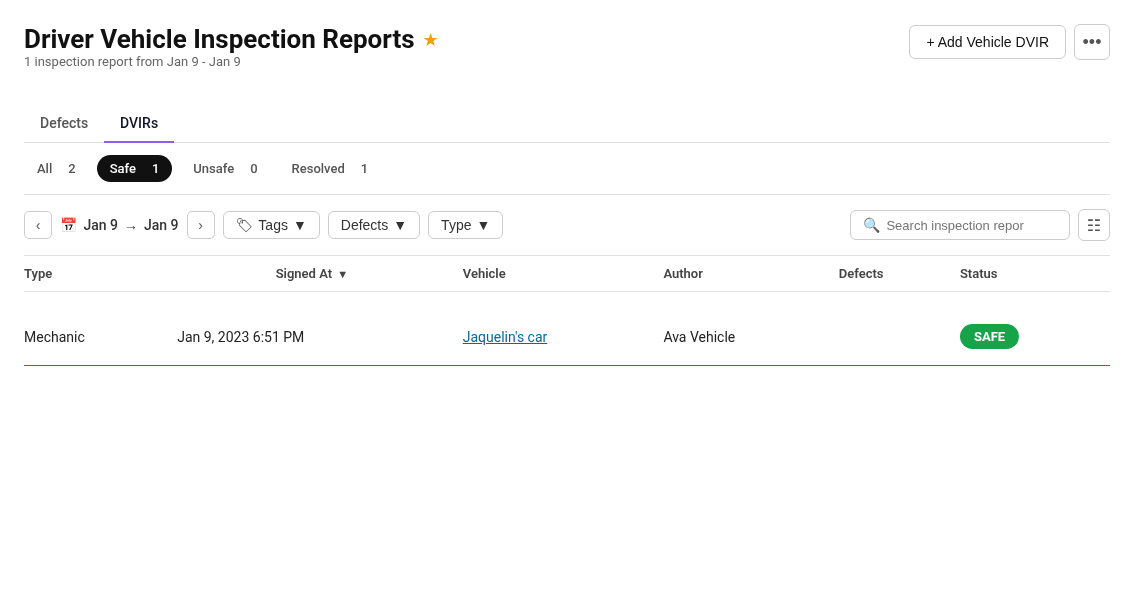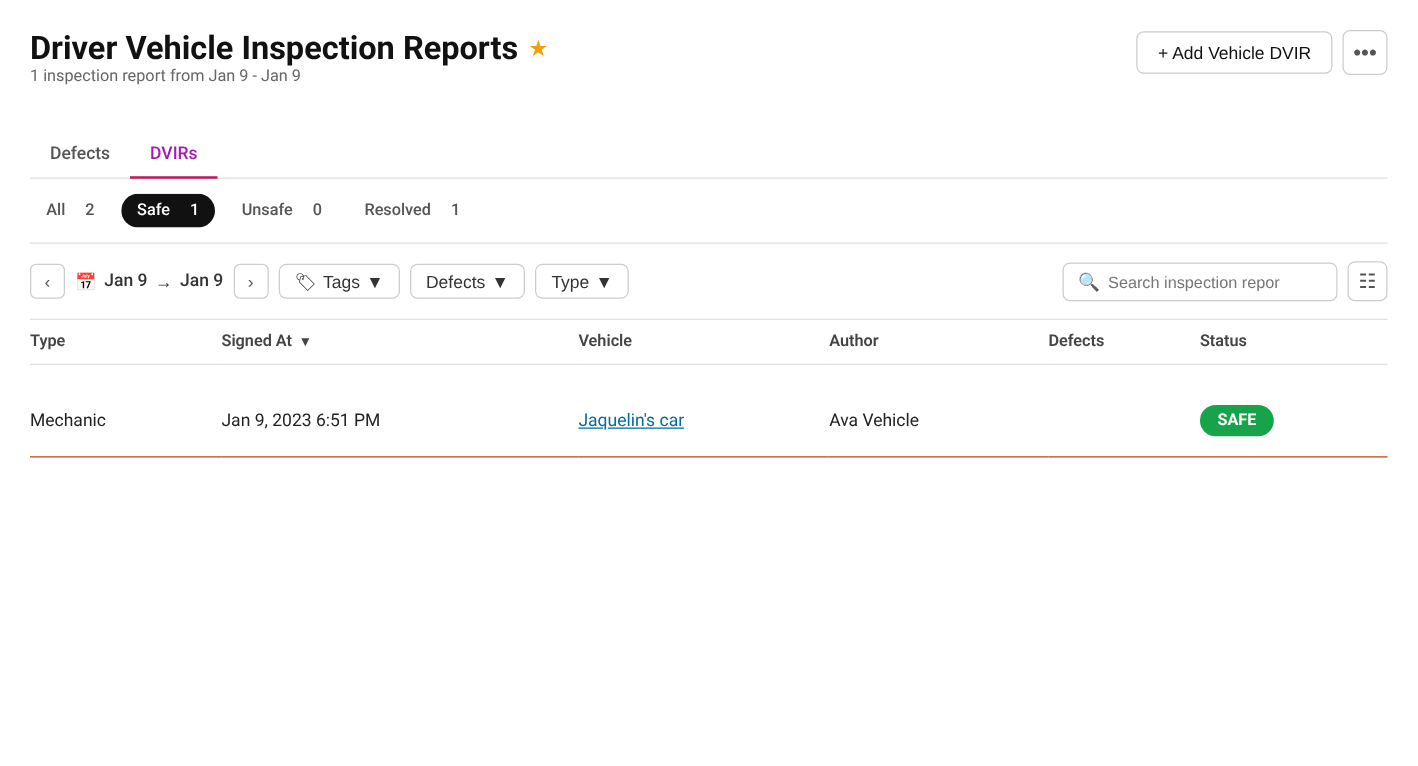--- a/index.html
+++ b/index.html
@@ -93,22 +93,22 @@
       padding: 10px 16px;
       font-size: 14px;
       font-weight: 500;
       color: #555;
       cursor: pointer;
       border-bottom: 2px solid transparent;
       margin-bottom: -1px;
     }
 
     .tab.active {
-      color: #a21caf;
-      border-bottom: 2px solid #be185d;
+      color: #0f172a;
+      border-bottom: 2px solid #8b5cf6;
     }
 
     .filter-bar {
       display: flex;
       align-items: center;
       gap: 8px;
       padding: 12px 0;
       border-bottom: 1px solid #e0e0e0;
     }
 
@@ -229,20 +229,21 @@
       text-align: left;
       padding: 10px 16px 10px 0;
       font-size: 13px;
       font-weight: 600;
       color: #444;
       border-bottom: 1px solid #e0e0e0;
     }
 
     .table th.sortable {
       cursor: pointer;
+      text-align: center;
     }
 
     .table td {
       padding: 32px 16px 16px 0;
       font-size: 14px;
       color: #222;
       border-bottom: 1px solid #c2410c;
     }
 
     .vehicle-link {

